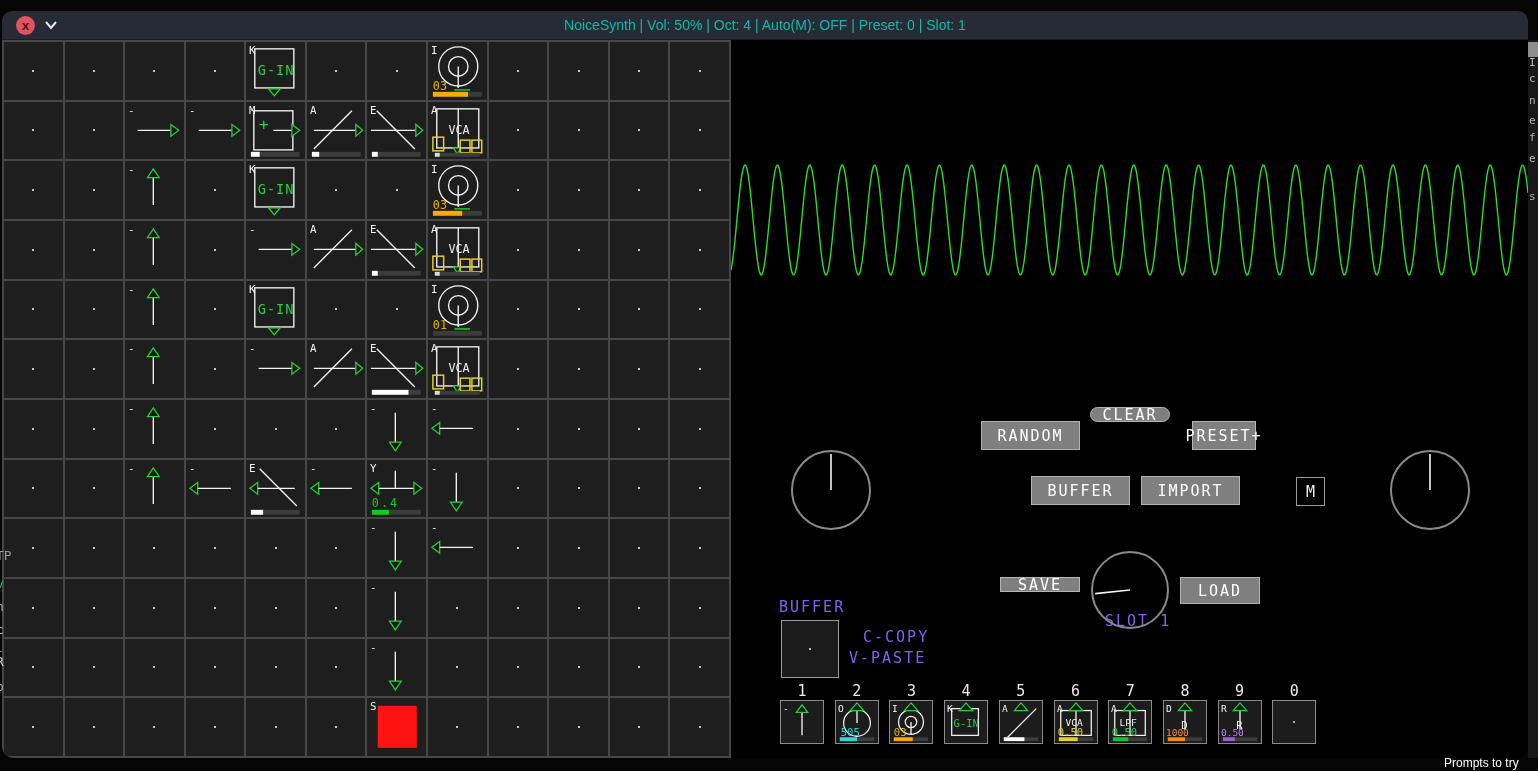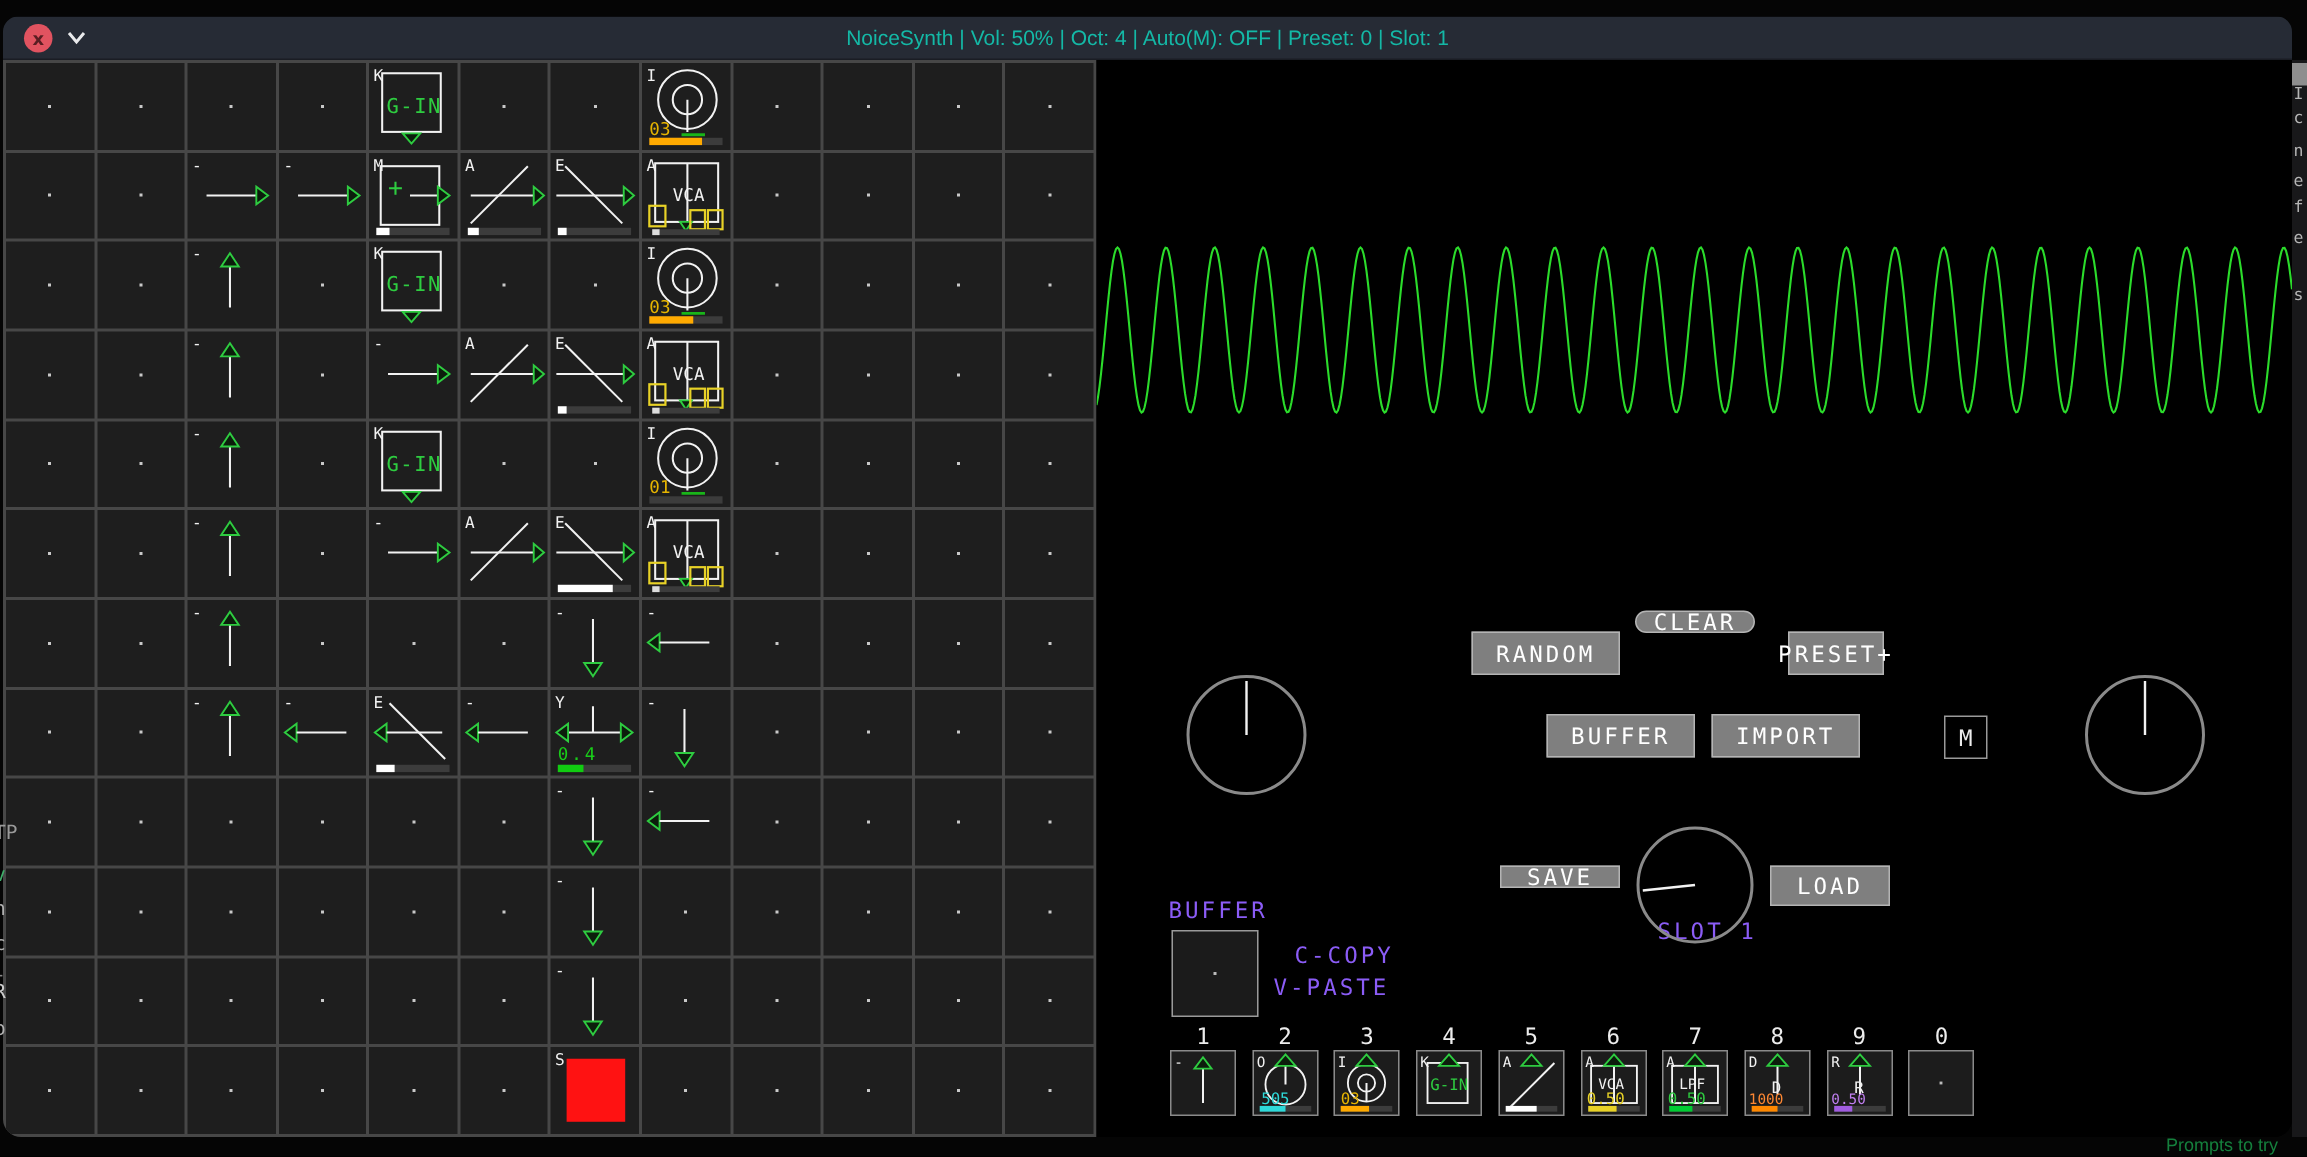--- a/index.html
+++ b/index.html
@@ -50,21 +50,21 @@
   .pal-box { position:absolute; width:44px; height:44px; background:#1c1c1c;
              border:1px solid #8a8a8a; }
   .pal-box svg { position:absolute; inset:0; width:100%; height:100%; }
 
   
   .edge-frag { position:absolute; font:13px "DejaVu Sans Mono", monospace; z-index:3; }
   #right-strip { position:absolute; left:1528px; top:40px; width:10px; height:718px;
                  background:#18181a; overflow:hidden; z-index:1; }
   #right-strip .grayblock { position:absolute; left:0; top:2px; width:10px; height:15px; background:#8e8e8e; }
   #right-strip span { position:absolute; left:1px; color:#b5b5b5; font:11px "DejaVu Sans Mono", monospace; }
-  #bottom-hint { position:absolute; left:1444px; top:756px; color:#15803d; z-index:1;
+  #bottom-hint { position:absolute; left:1444px; top:756px; color:#ffffff; z-index:1;
                  font:12px "Liberation Sans", sans-serif; }
 </style>
 </head>
 <body>
 
 <div id="stage">
 
   <div id="app-window">
 
     <div id="titlebar">

